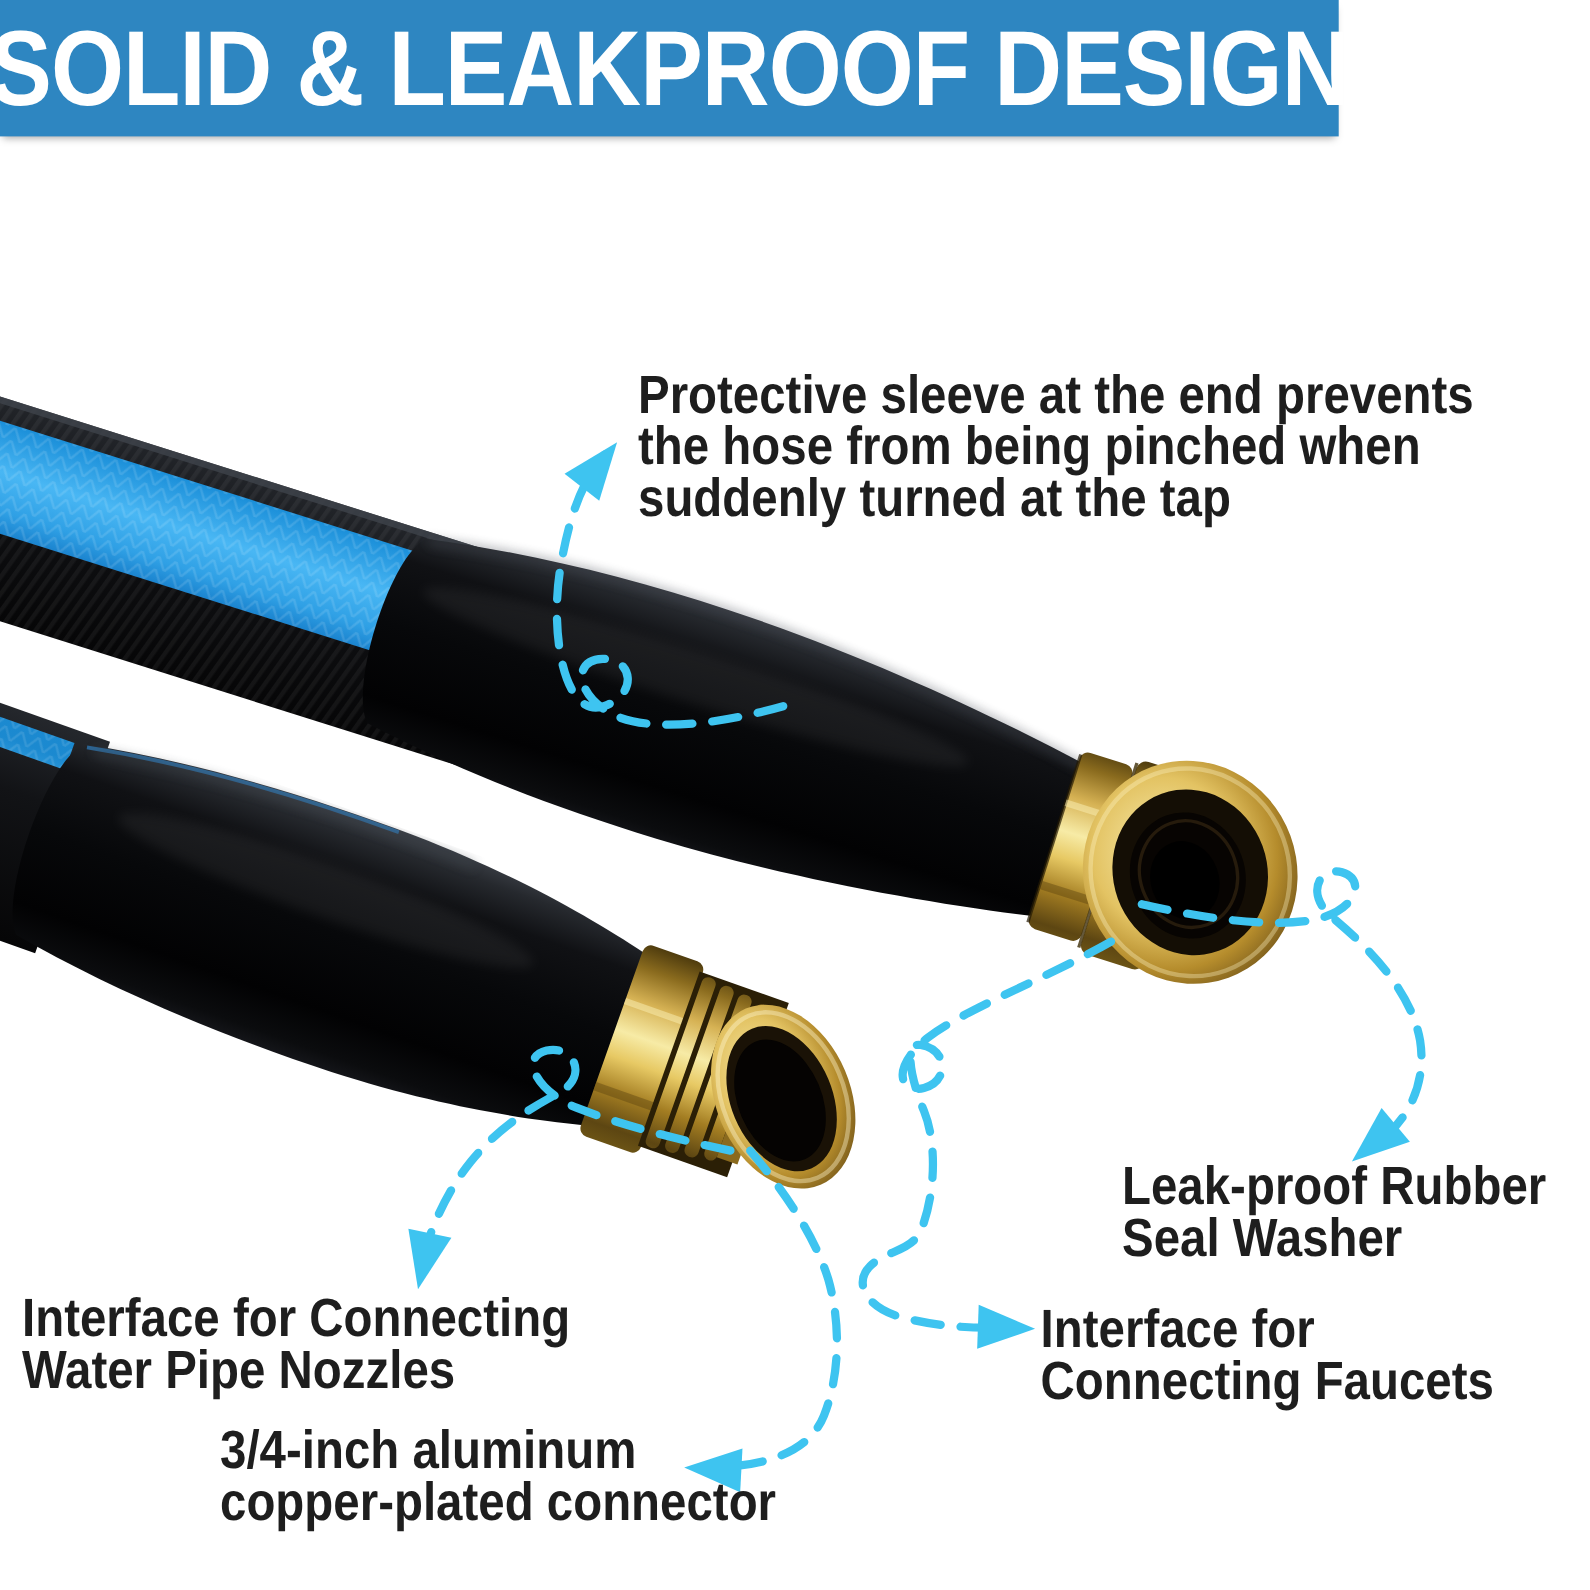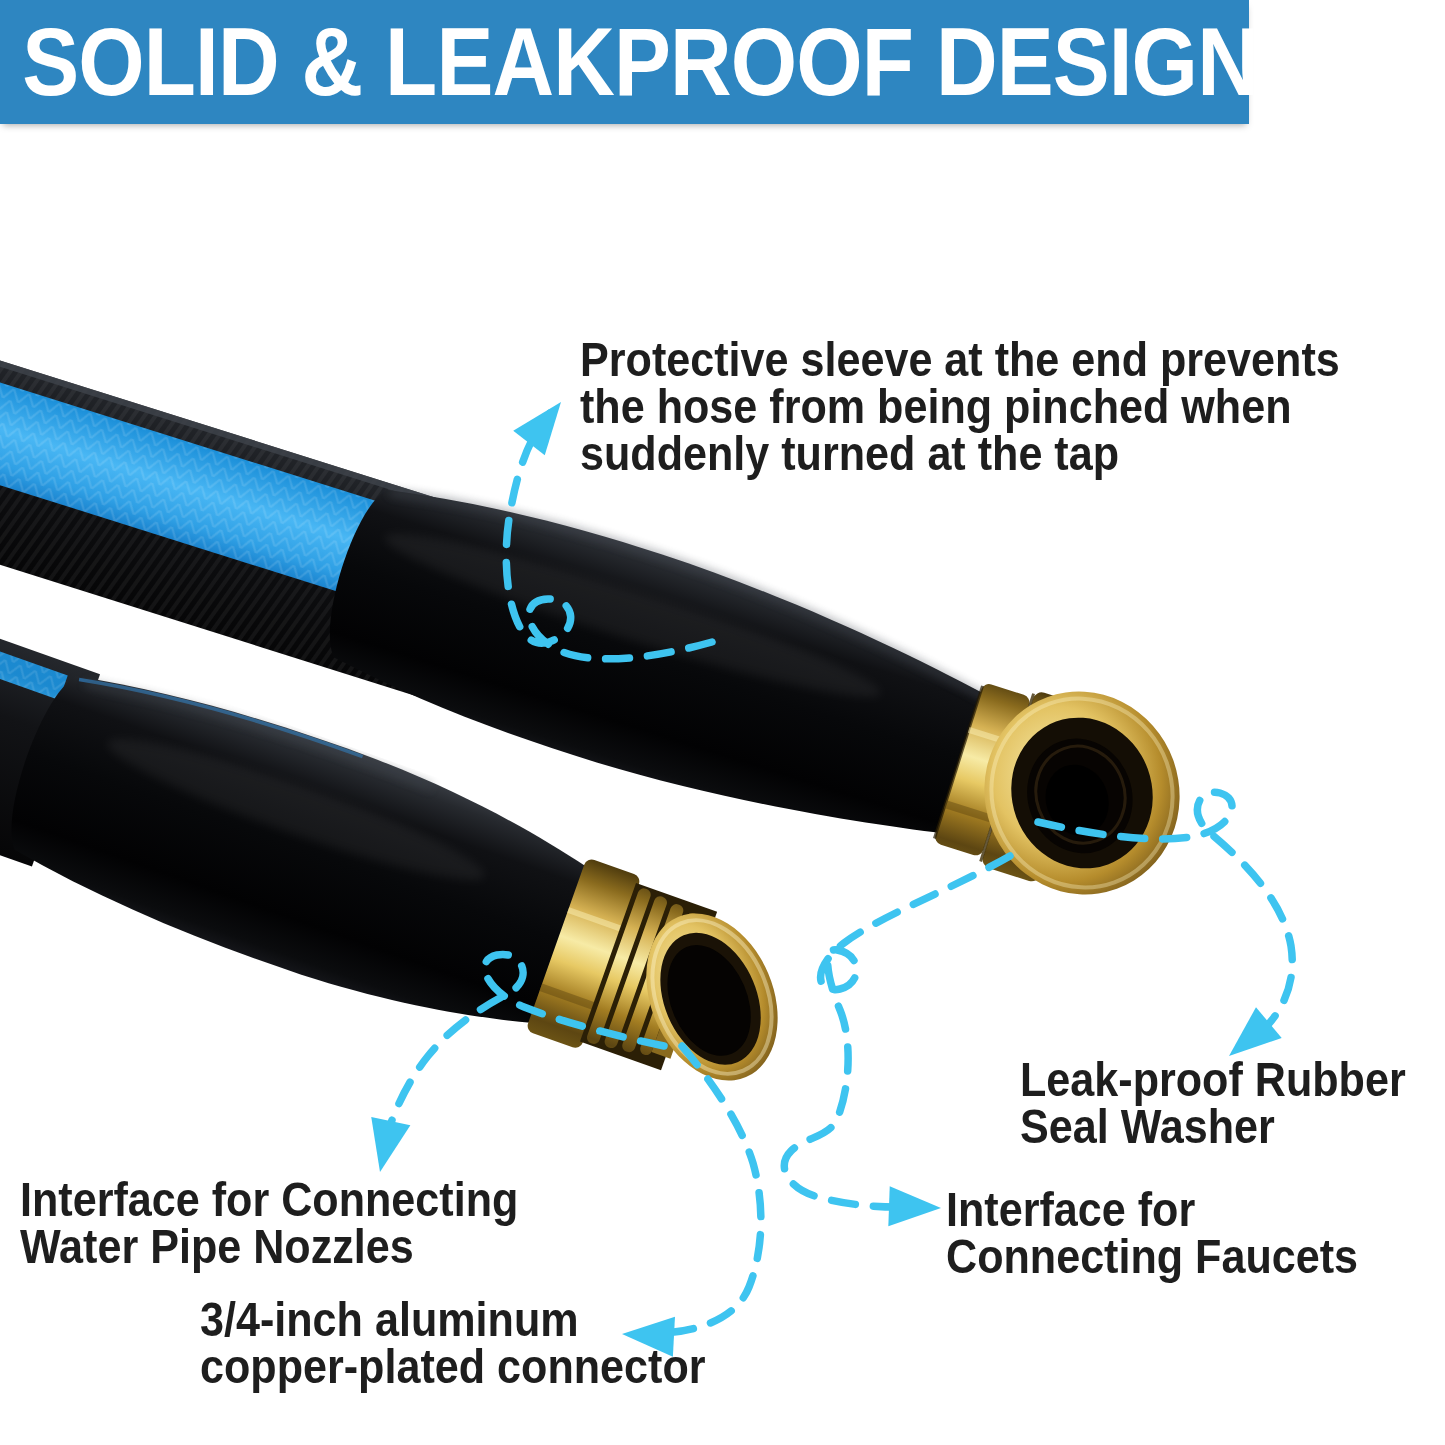--- a/index.html
+++ b/index.html
@@ -13,21 +13,20 @@
   .stage{
     position:relative;width:1445px;height:1445px;overflow:hidden;
     background:var(--background);
     font-family:"Liberation Sans","DejaVu Sans",sans-serif;
   }
   .header{
     position:absolute;left:0;top:0;width:1217px;height:124px;
     background:var(--header-bg);
     display:flex;align-items:center;justify-content:center;
     box-shadow:0 4px 7px -3px rgba(0,0,0,.35);
-    padding-left:32px;
   }
   .header h1{
     margin:0;color:var(--header-text);
     font-size:97px;font-weight:bold;letter-spacing:-1px;white-space:nowrap;
     transform:scaleX(.88);transform-origin:center;
   }
   .art{position:absolute;left:0;top:0;}
   .note{
     position:absolute;color:var(--annotation-text);
     font-weight:bold;font-size:49px;line-height:47px;letter-spacing:0;

